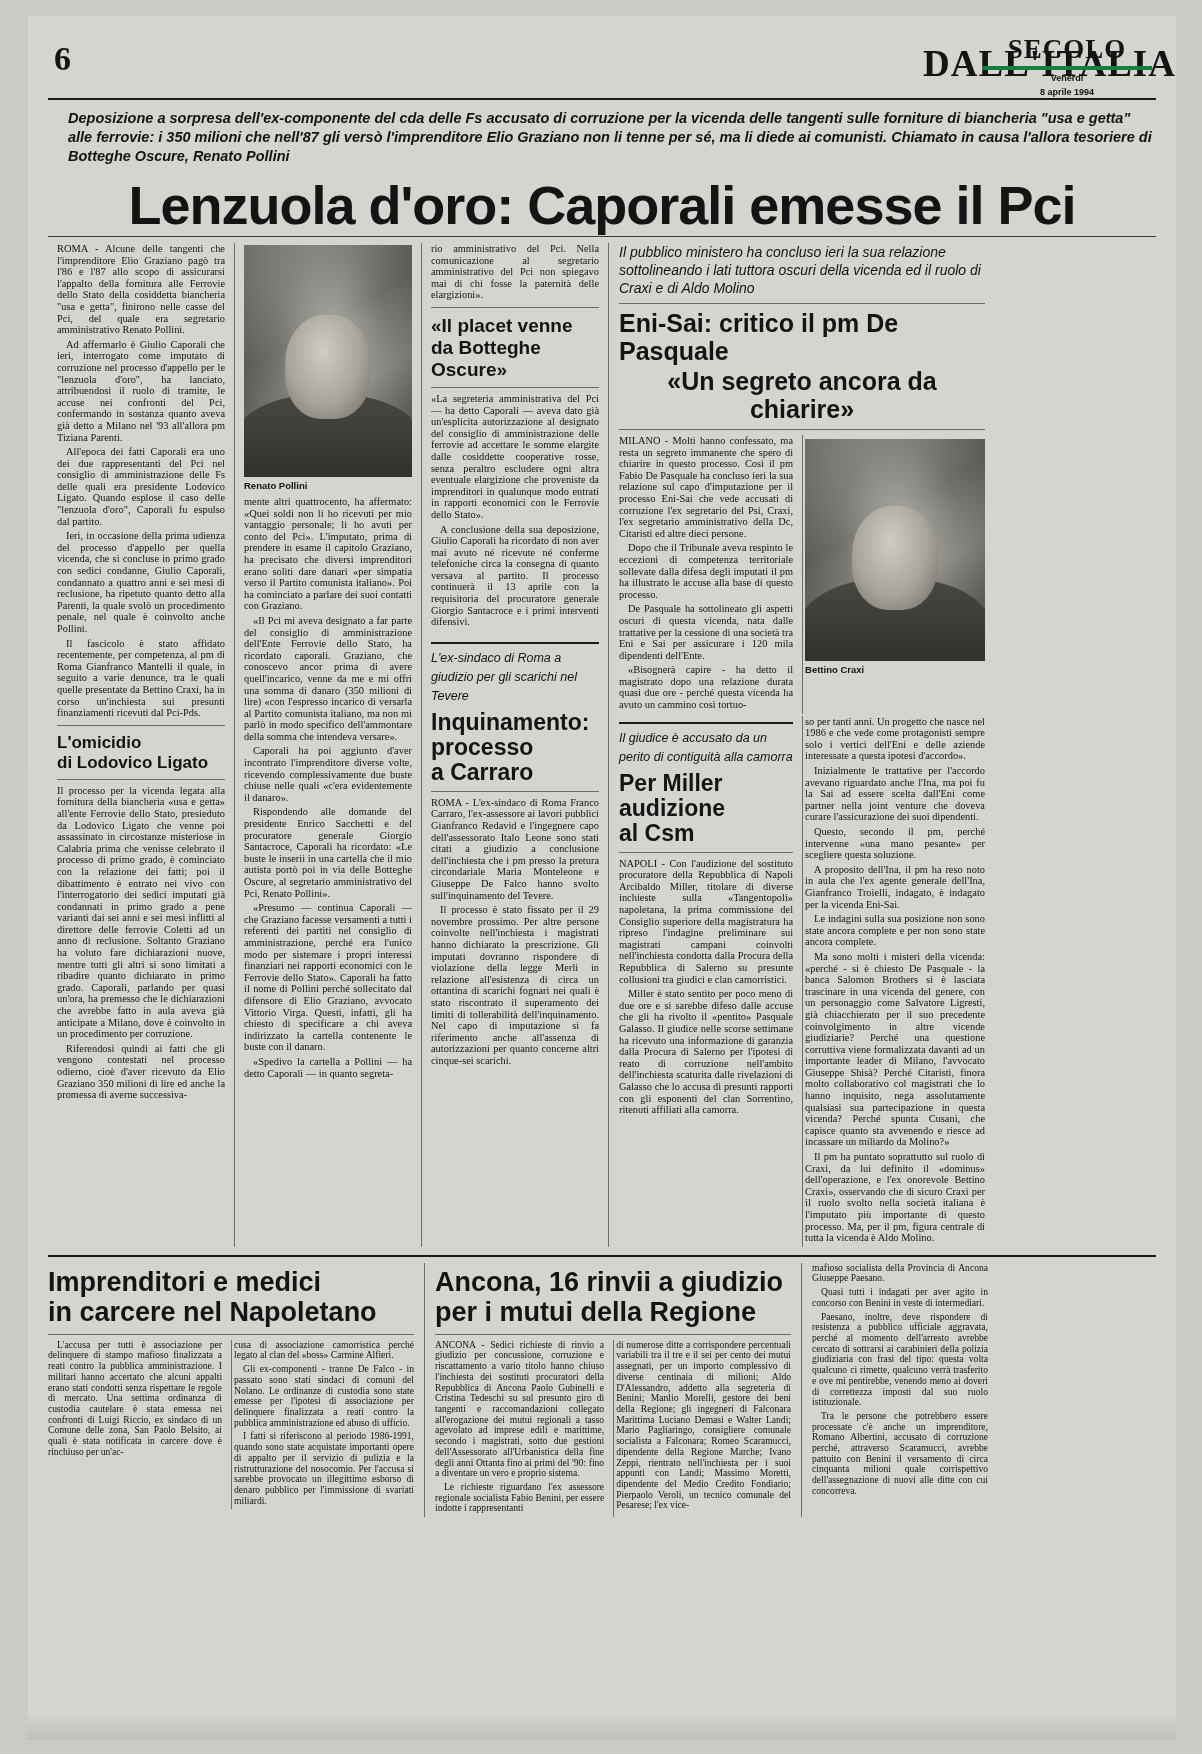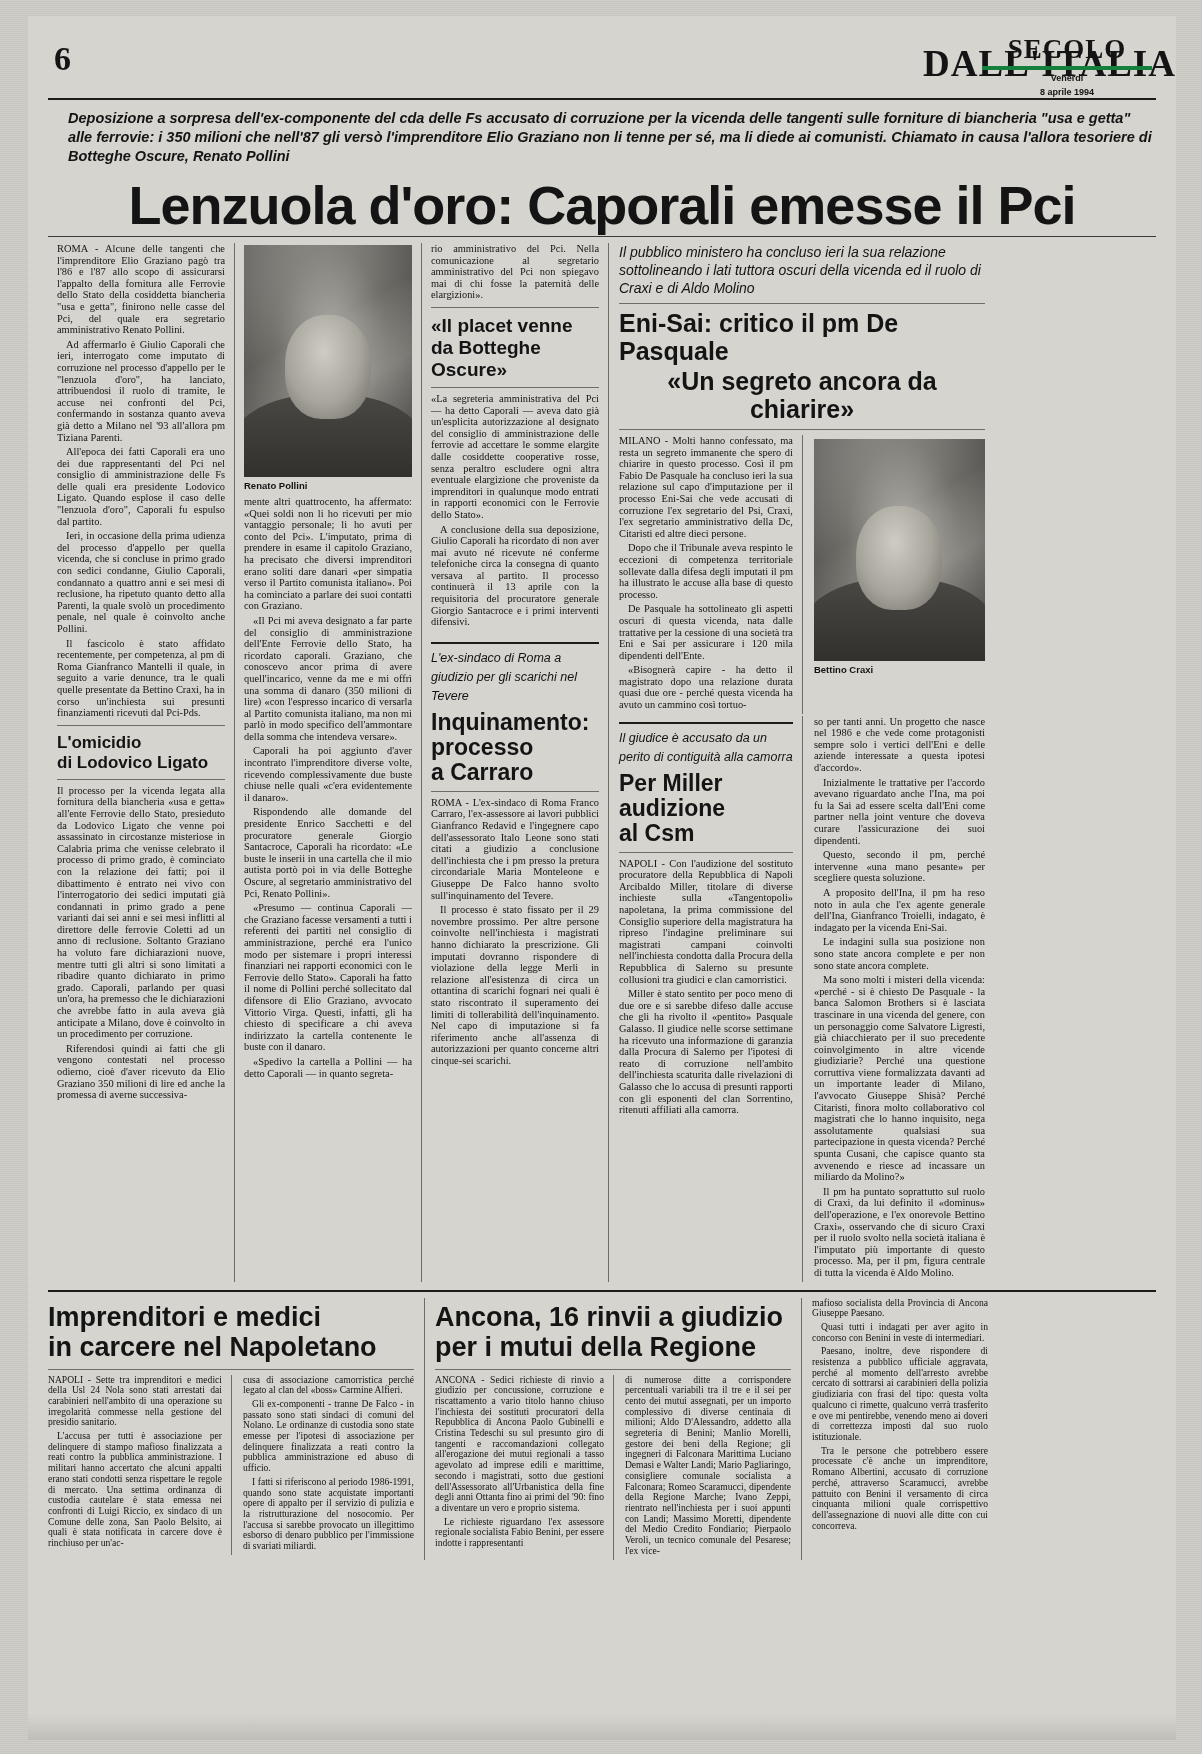--- a/index.html
+++ b/index.html
@@ -172,21 +172,21 @@
   .head2{
     font-family:"Liberation Sans",sans-serif;
     font-weight:bold;
     font-size:25px;
     line-height:28px;
     margin:2px 0 2px 0;
   }
   .head2.c{text-align:center;}
   .twocol{display:flex;}
   .twocol .c1{width:186px;padding-right:9px;box-sizing:border-box;}
-  .twocol .c2{width:186px;padding-left:11px;box-sizing:border-box;border-left:1px solid #6e6c68;}
+  .twocol .c2{width:186px;padding-left:2px;box-sizing:border-box;border-left:1px solid #6e6c68;}
 
   .mini-standfirst{
     font-family:"Liberation Sans",sans-serif;
     font-style:italic;
     font-size:12.5px;
     line-height:19px;
     margin:5px 0 4px 0;
   }
   .mini-head{
     font-family:"Liberation Sans",sans-serif;
@@ -343,21 +343,20 @@
     <div class="rule" style="margin-top:8px"></div>
 
     <div class="bottom">
 
       <div class="bcol" style="width:376px;padding-right:10px">
         <div class="bhead" style="white-space:pre-line">Imprenditori e medici
 in carcere nel Napoletano</div>
         <div class="sep-h"></div>
         <div class="twocol blurtext">
           <div class="c1">
-            <p class="body first">NAPOLI - Sette tra imprenditori e medici della Usl 24 Nola sono stati arrestati dai carabinieri nell'ambito di una operazione su irregolarità commesse nella gestione del presidio sanitario.</p>
             <p class="body">L'accusa per tutti è associazione per delinquere di stampo mafioso finalizzata a reati contro la pubblica amministrazione. I militari hanno accertato che alcuni appalti erano stati condotti senza rispettare le regole di mercato. Una settima ordinanza di custodia cautelare è stata emessa nei confronti di Luigi Riccio, ex sindaco di un Comune delle zona, San Paolo Belsito, ai quali è stata notificata in carcere dove è rinchiuso per un'ac-</p>
           </div>
           <div class="c2">
             <p class="body first">cusa di associazione camorristica perché legato al clan del «boss» Carmine Alfieri.</p>
             <p class="body">Gli ex-componenti - tranne De Falco - in passato sono stati sindaci di comuni del Nolano. Le ordinanze di custodia sono state emesse per l'ipotesi di associazione per delinquere finalizzata a reati contro la pubblica amministrazione ed abuso di ufficio.</p>
             <p class="body">I fatti si riferiscono al periodo 1986-1991, quando sono state acquistate importanti opere di appalto per il servizio di pulizia e la ristrutturazione del nosocomio. Per l'accusa si sarebbe provocato un illegittimo esborso di denaro pubblico per l'immissione di svariati miliardi.</p>
           </div>
         </div>
       </div>
 

